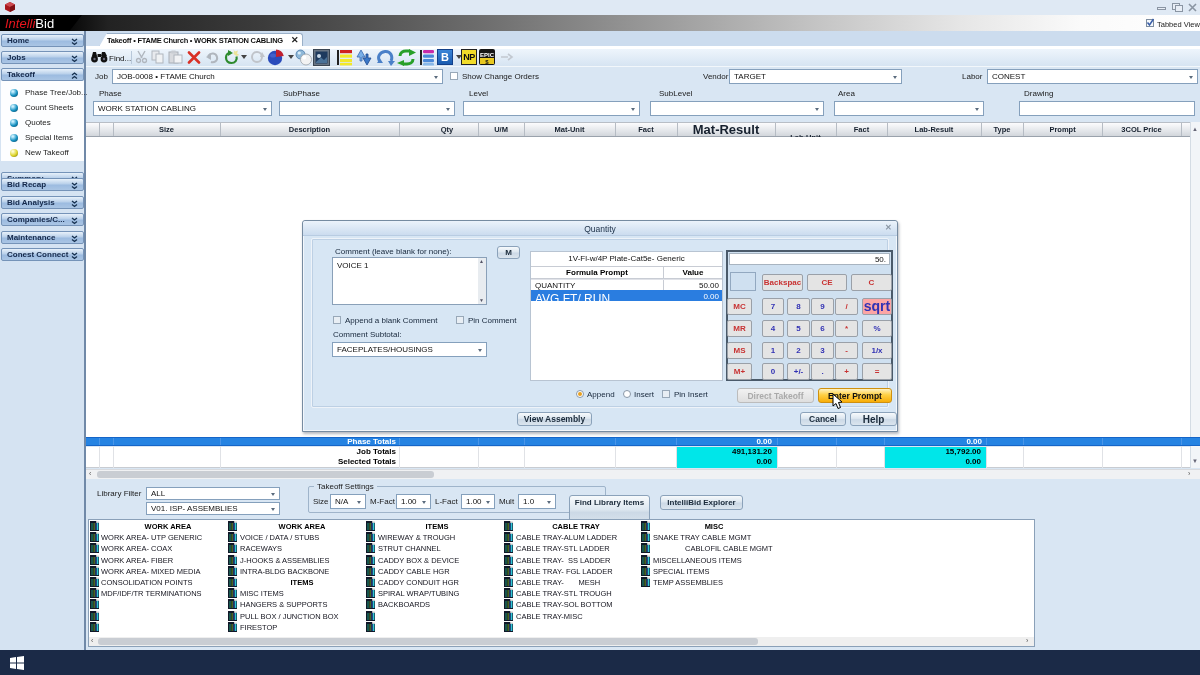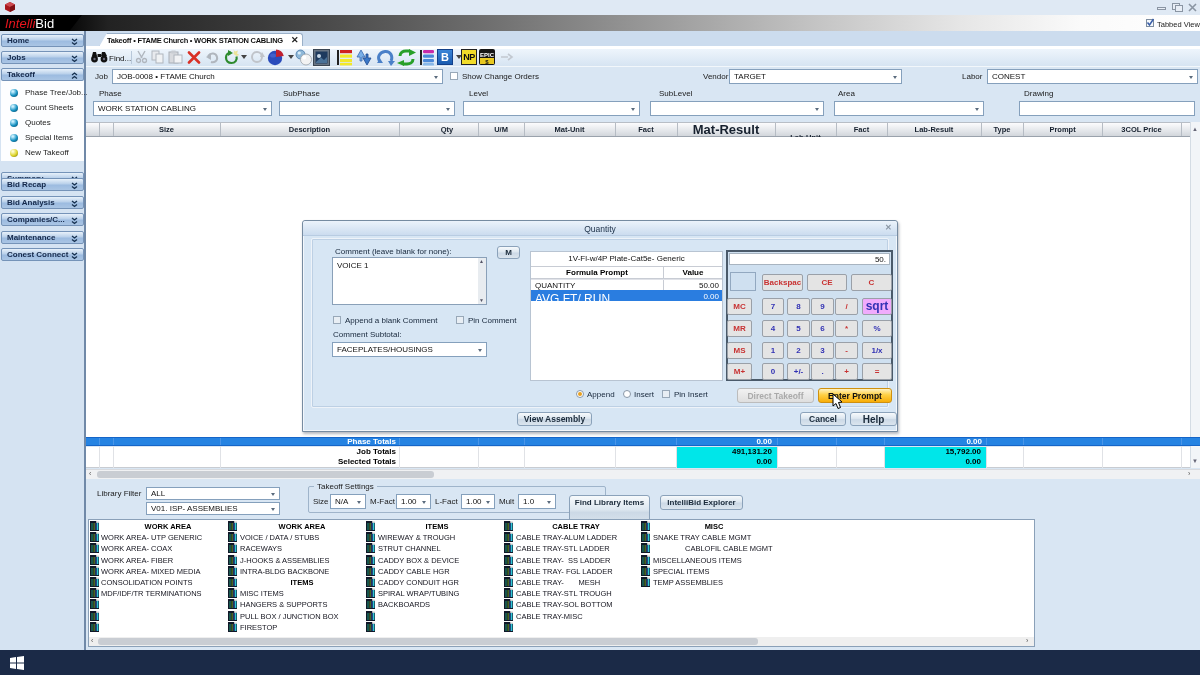--- a/index.html
+++ b/index.html
@@ -794,21 +794,21 @@
 <div class="abs" style="left:729px;top:253px;width:161px;height:12px;background:#fff;border:1px solid #a8b4c0;font-size:8px;color:#111;text-align:right;line-height:11px;padding-right:3px;">50.</div>
 <div class="abs" style="left:730px;top:272px;width:26px;height:19px;border:1px solid #92a8c0;"></div>
 <div class="abs" style="left:762px;top:274px;width:41px;height:17px;background:#e4e4e4;border:1px solid #9aa0a8;border-radius:2px;font-size:8px;font-weight:bold;color:#c83232;text-align:center;line-height:15px;">Backspac</div>
 <div class="abs" style="left:807px;top:274px;width:40px;height:17px;background:#e4e4e4;border:1px solid #9aa0a8;border-radius:2px;font-size:8px;font-weight:bold;color:#c83232;text-align:center;line-height:15px;">CE</div>
 <div class="abs" style="left:851px;top:274px;width:41px;height:17px;background:#e4e4e4;border:1px solid #9aa0a8;border-radius:2px;font-size:8px;font-weight:bold;color:#c83232;text-align:center;line-height:15px;">C</div>
 <div class="abs" style="left:727px;top:298px;width:25px;height:17px;background:#e4e4e4;border:1px solid #9aa0a8;border-radius:2px;font-size:8px;font-weight:bold;color:#c83232;text-align:center;line-height:15px;">MC</div>
 <div class="abs" style="left:762px;top:298px;width:22px;height:17px;background:#e4e4e4;border:1px solid #9aa0a8;border-radius:2px;font-size:8px;font-weight:bold;color:#3232b4;text-align:center;line-height:15px;">7</div>
 <div class="abs" style="left:787px;top:298px;width:23px;height:17px;background:#e4e4e4;border:1px solid #9aa0a8;border-radius:2px;font-size:8px;font-weight:bold;color:#3232b4;text-align:center;line-height:15px;">8</div>
 <div class="abs" style="left:811px;top:298px;width:23px;height:17px;background:#e4e4e4;border:1px solid #9aa0a8;border-radius:2px;font-size:8px;font-weight:bold;color:#3232b4;text-align:center;line-height:15px;">9</div>
 <div class="abs" style="left:835px;top:298px;width:23px;height:17px;background:#e4e4e4;border:1px solid #9aa0a8;border-radius:2px;font-size:8px;font-weight:bold;color:#c83232;text-align:center;line-height:15px;">/</div>
-<div class="abs" style="left:862px;top:298px;width:30px;height:17px;background:#f0abfc;border:1px solid #9aa0a8;border-radius:2px;font-size:12px;font-weight:bold;color:#3232b4;text-align:center;line-height:15px;">sqrt</div>
+<div class="abs" style="left:862px;top:298px;width:30px;height:17px;background:#fca5a5;border:1px solid #9aa0a8;border-radius:2px;font-size:14px;font-weight:bold;color:#3232b4;text-align:center;line-height:15px;">sqrt</div>
 <div class="abs" style="left:727px;top:320px;width:25px;height:17px;background:#e4e4e4;border:1px solid #9aa0a8;border-radius:2px;font-size:8px;font-weight:bold;color:#c83232;text-align:center;line-height:15px;">MR</div>
 <div class="abs" style="left:762px;top:320px;width:22px;height:17px;background:#e4e4e4;border:1px solid #9aa0a8;border-radius:2px;font-size:8px;font-weight:bold;color:#3232b4;text-align:center;line-height:15px;">4</div>
 <div class="abs" style="left:787px;top:320px;width:23px;height:17px;background:#e4e4e4;border:1px solid #9aa0a8;border-radius:2px;font-size:8px;font-weight:bold;color:#3232b4;text-align:center;line-height:15px;">5</div>
 <div class="abs" style="left:811px;top:320px;width:23px;height:17px;background:#e4e4e4;border:1px solid #9aa0a8;border-radius:2px;font-size:8px;font-weight:bold;color:#3232b4;text-align:center;line-height:15px;">6</div>
 <div class="abs" style="left:835px;top:320px;width:23px;height:17px;background:#e4e4e4;border:1px solid #9aa0a8;border-radius:2px;font-size:8px;font-weight:bold;color:#c83232;text-align:center;line-height:15px;">*</div>
 <div class="abs" style="left:862px;top:320px;width:30px;height:17px;background:#e4e4e4;border:1px solid #9aa0a8;border-radius:2px;font-size:8px;font-weight:bold;color:#3232b4;text-align:center;line-height:15px;">%</div>
 <div class="abs" style="left:727px;top:342px;width:25px;height:17px;background:#e4e4e4;border:1px solid #9aa0a8;border-radius:2px;font-size:8px;font-weight:bold;color:#c83232;text-align:center;line-height:15px;">MS</div>
 <div class="abs" style="left:762px;top:342px;width:22px;height:17px;background:#e4e4e4;border:1px solid #9aa0a8;border-radius:2px;font-size:8px;font-weight:bold;color:#3232b4;text-align:center;line-height:15px;">1</div>
 <div class="abs" style="left:787px;top:342px;width:23px;height:17px;background:#e4e4e4;border:1px solid #9aa0a8;border-radius:2px;font-size:8px;font-weight:bold;color:#3232b4;text-align:center;line-height:15px;">2</div>
 <div class="abs" style="left:811px;top:342px;width:23px;height:17px;background:#e4e4e4;border:1px solid #9aa0a8;border-radius:2px;font-size:8px;font-weight:bold;color:#3232b4;text-align:center;line-height:15px;">3</div>

